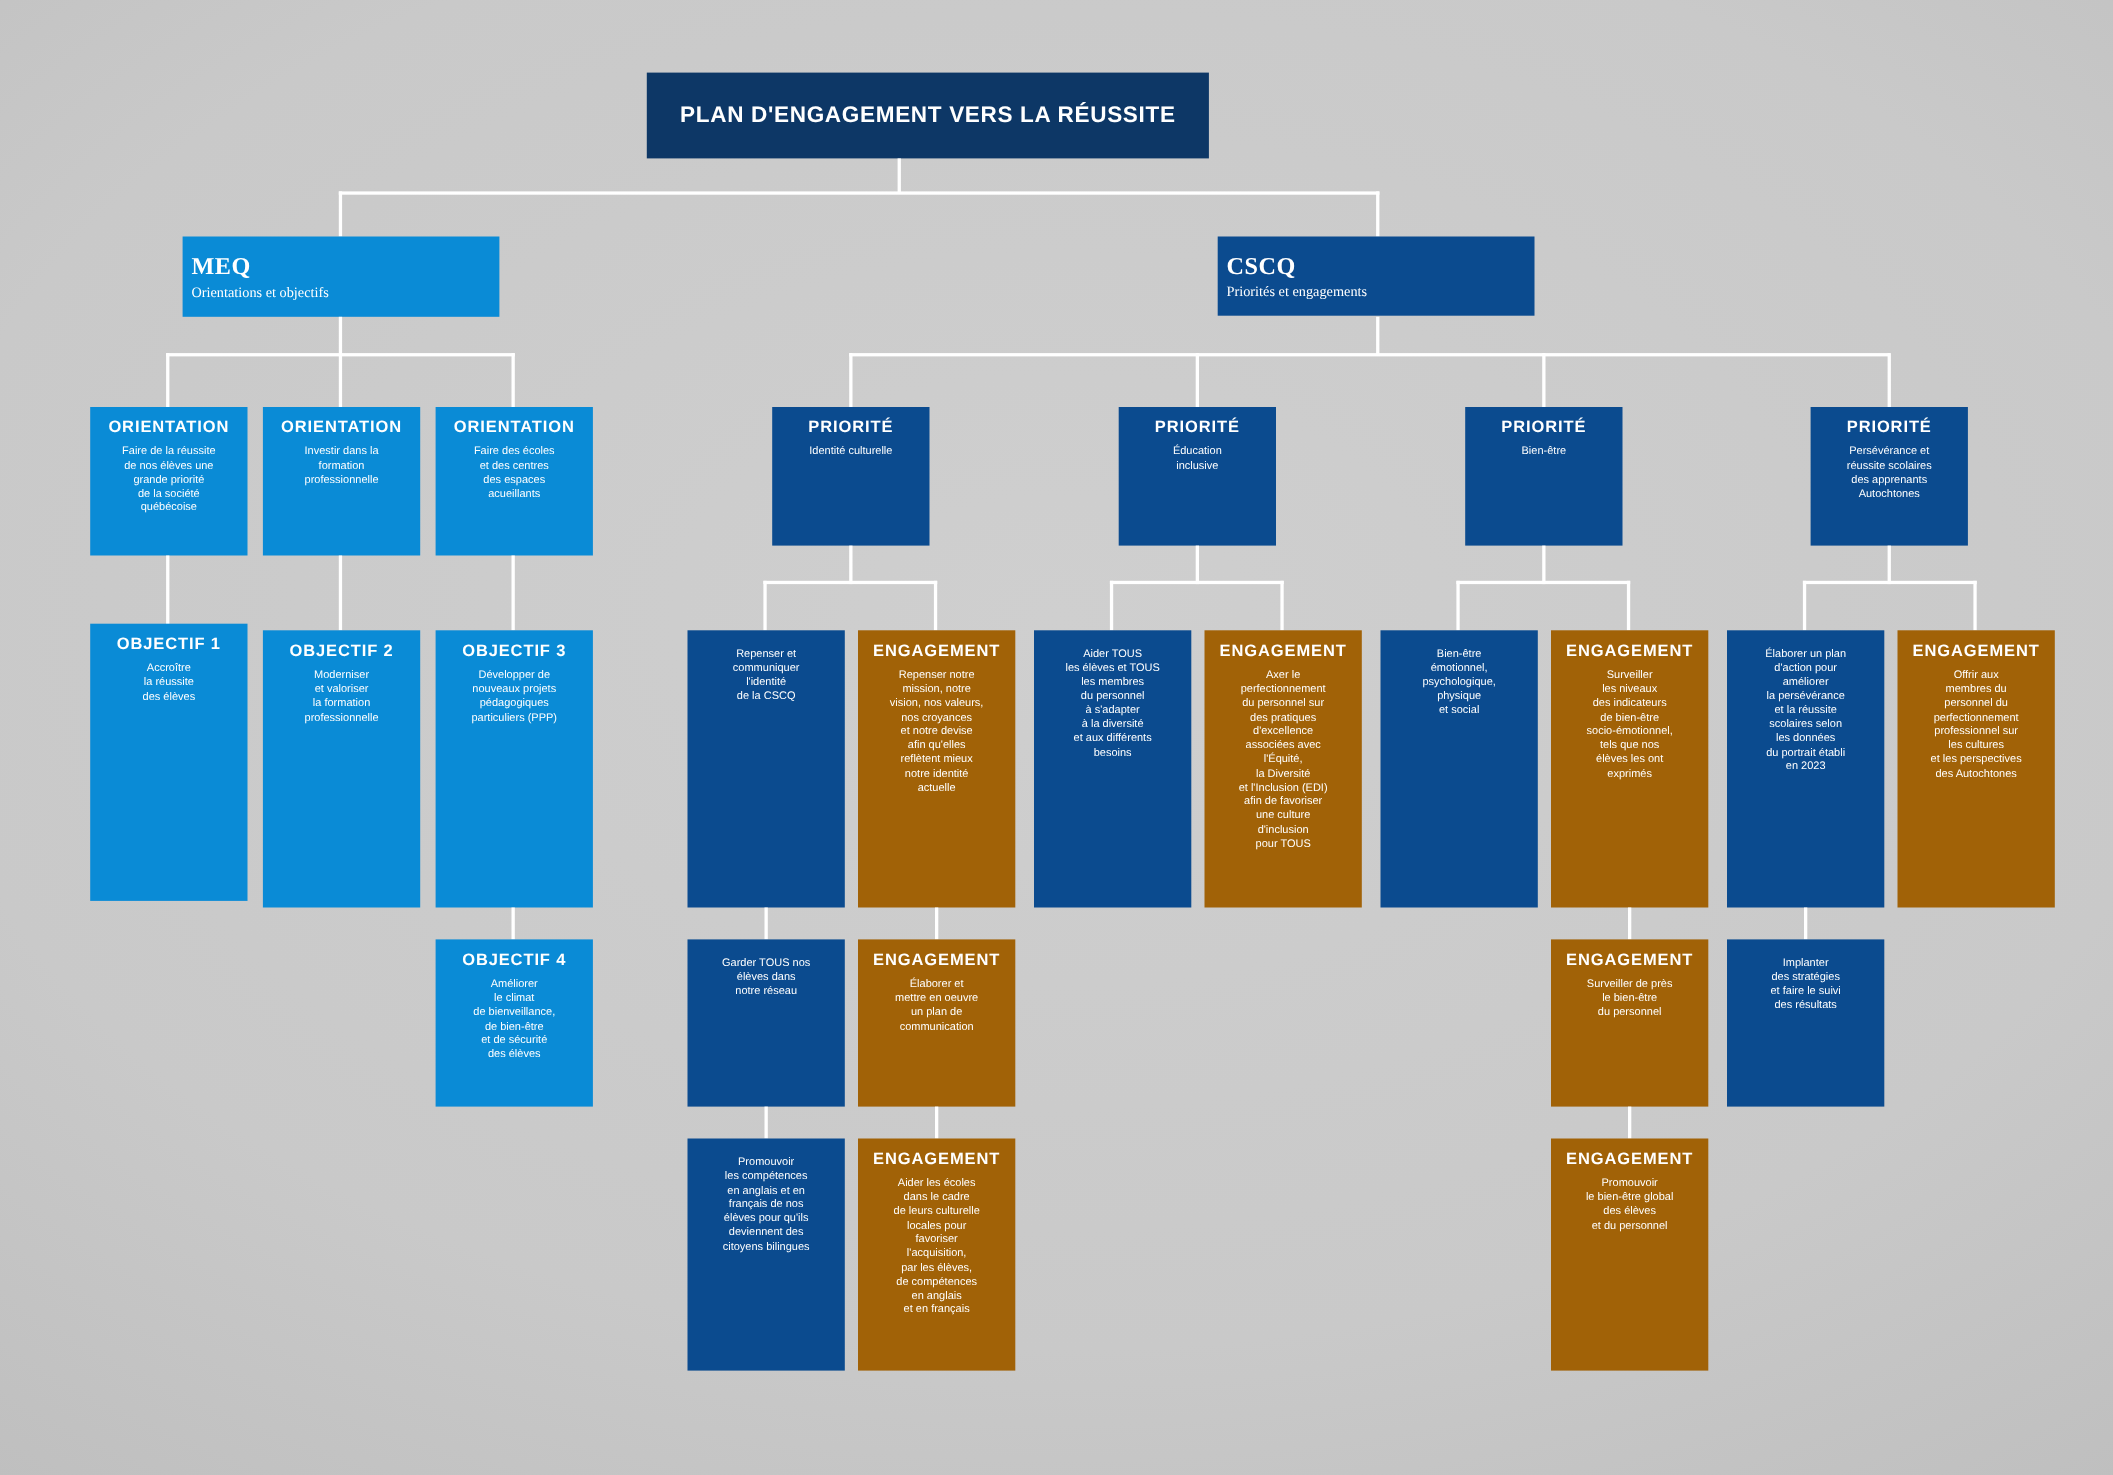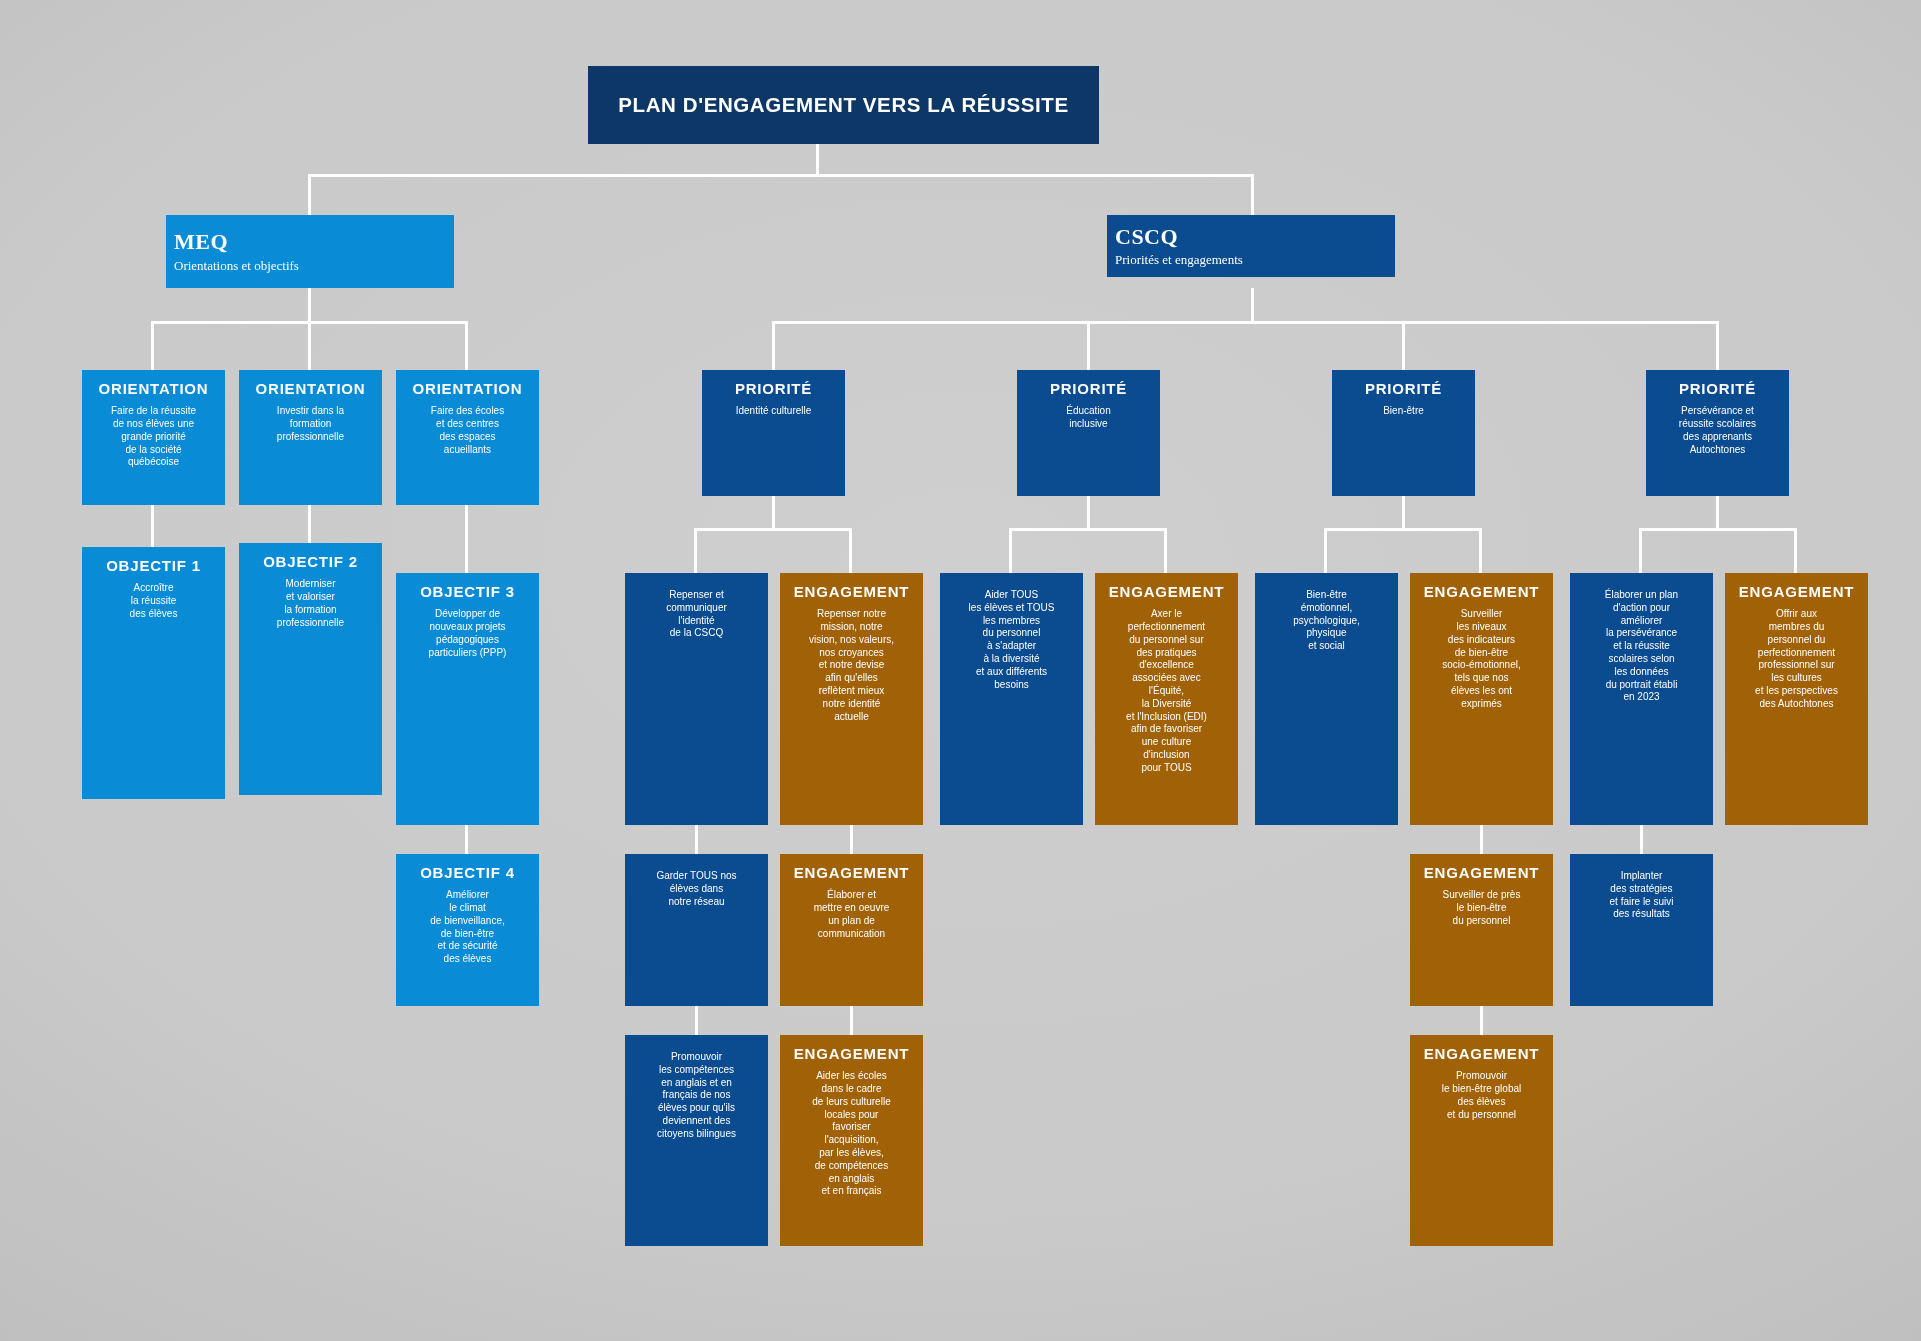--- a/index.html
+++ b/index.html
@@ -74,21 +74,21 @@
   <div class="ln" style="left:816px;top:144px;width:3px;height:32px;"></div>
   <div class="ln" style="left:308px;top:174px;width:946px;height:3px;"></div>
   <div class="ln" style="left:308px;top:174px;width:3px;height:41px;"></div>
   <div class="ln" style="left:1251px;top:174px;width:3px;height:41px;"></div>
 
   <div class="box head ltblue" style="left:166px;top:215px;width:288px;height:73px;">
     <div class="h1">MEQ</div>
     <div class="h2">Orientations et objectifs</div>
   </div>
 
-  <div class="box head dkblue" style="left:1107px;top:215px;width:288px;height:62px;">
+  <div class="box head dkblue" style="left:1107px;top:215px;width:288px;height:72px;">
     <div class="h1">CSCQ</div>
     <div class="h2">Priorités et engagements</div>
   </div>
 
   <div class="ln" style="left:308px;top:288px;width:3px;height:35px;"></div>
   <div class="ln" style="left:151px;top:321px;width:317px;height:3px;"></div>
   <div class="ln" style="left:151px;top:321px;width:3px;height:49px;"></div>
   <div class="ln" style="left:308px;top:321px;width:3px;height:49px;"></div>
   <div class="ln" style="left:465px;top:321px;width:3px;height:49px;"></div>
 
@@ -111,27 +111,27 @@
     <div class="bdy">Faire des écoles
 et des centres
 des espaces
 acueillants</div>
   </div>
 
   <div class="ln" style="left:151px;top:505px;width:3px;height:68px;"></div>
   <div class="ln" style="left:308px;top:505px;width:3px;height:68px;"></div>
   <div class="ln" style="left:465px;top:505px;width:3px;height:68px;"></div>
 
-  <div class="box ltblue" style="left:82px;top:547px;width:143px;height:252px;">
+  <div class="box ltblue" style="left:82px;top:567px;width:143px;height:252px;">
     <div class="hdr">OBJECTIF 1</div>
     <div class="bdy">Accroître
 la réussite
 des élèves</div>
   </div>
-  <div class="box ltblue" style="left:239px;top:543px;width:143px;height:252px;">
+  <div class="box ltblue" style="left:239px;top:573px;width:143px;height:252px;">
     <div class="hdr">OBJECTIF 2</div>
     <div class="bdy">Moderniser
 et valoriser
 la formation
 professionnelle</div>
   </div>
   <div class="box ltblue" style="left:396px;top:573px;width:143px;height:252px;">
     <div class="hdr">OBJECTIF 3</div>
     <div class="bdy">Développer de
 nouveaux projets

